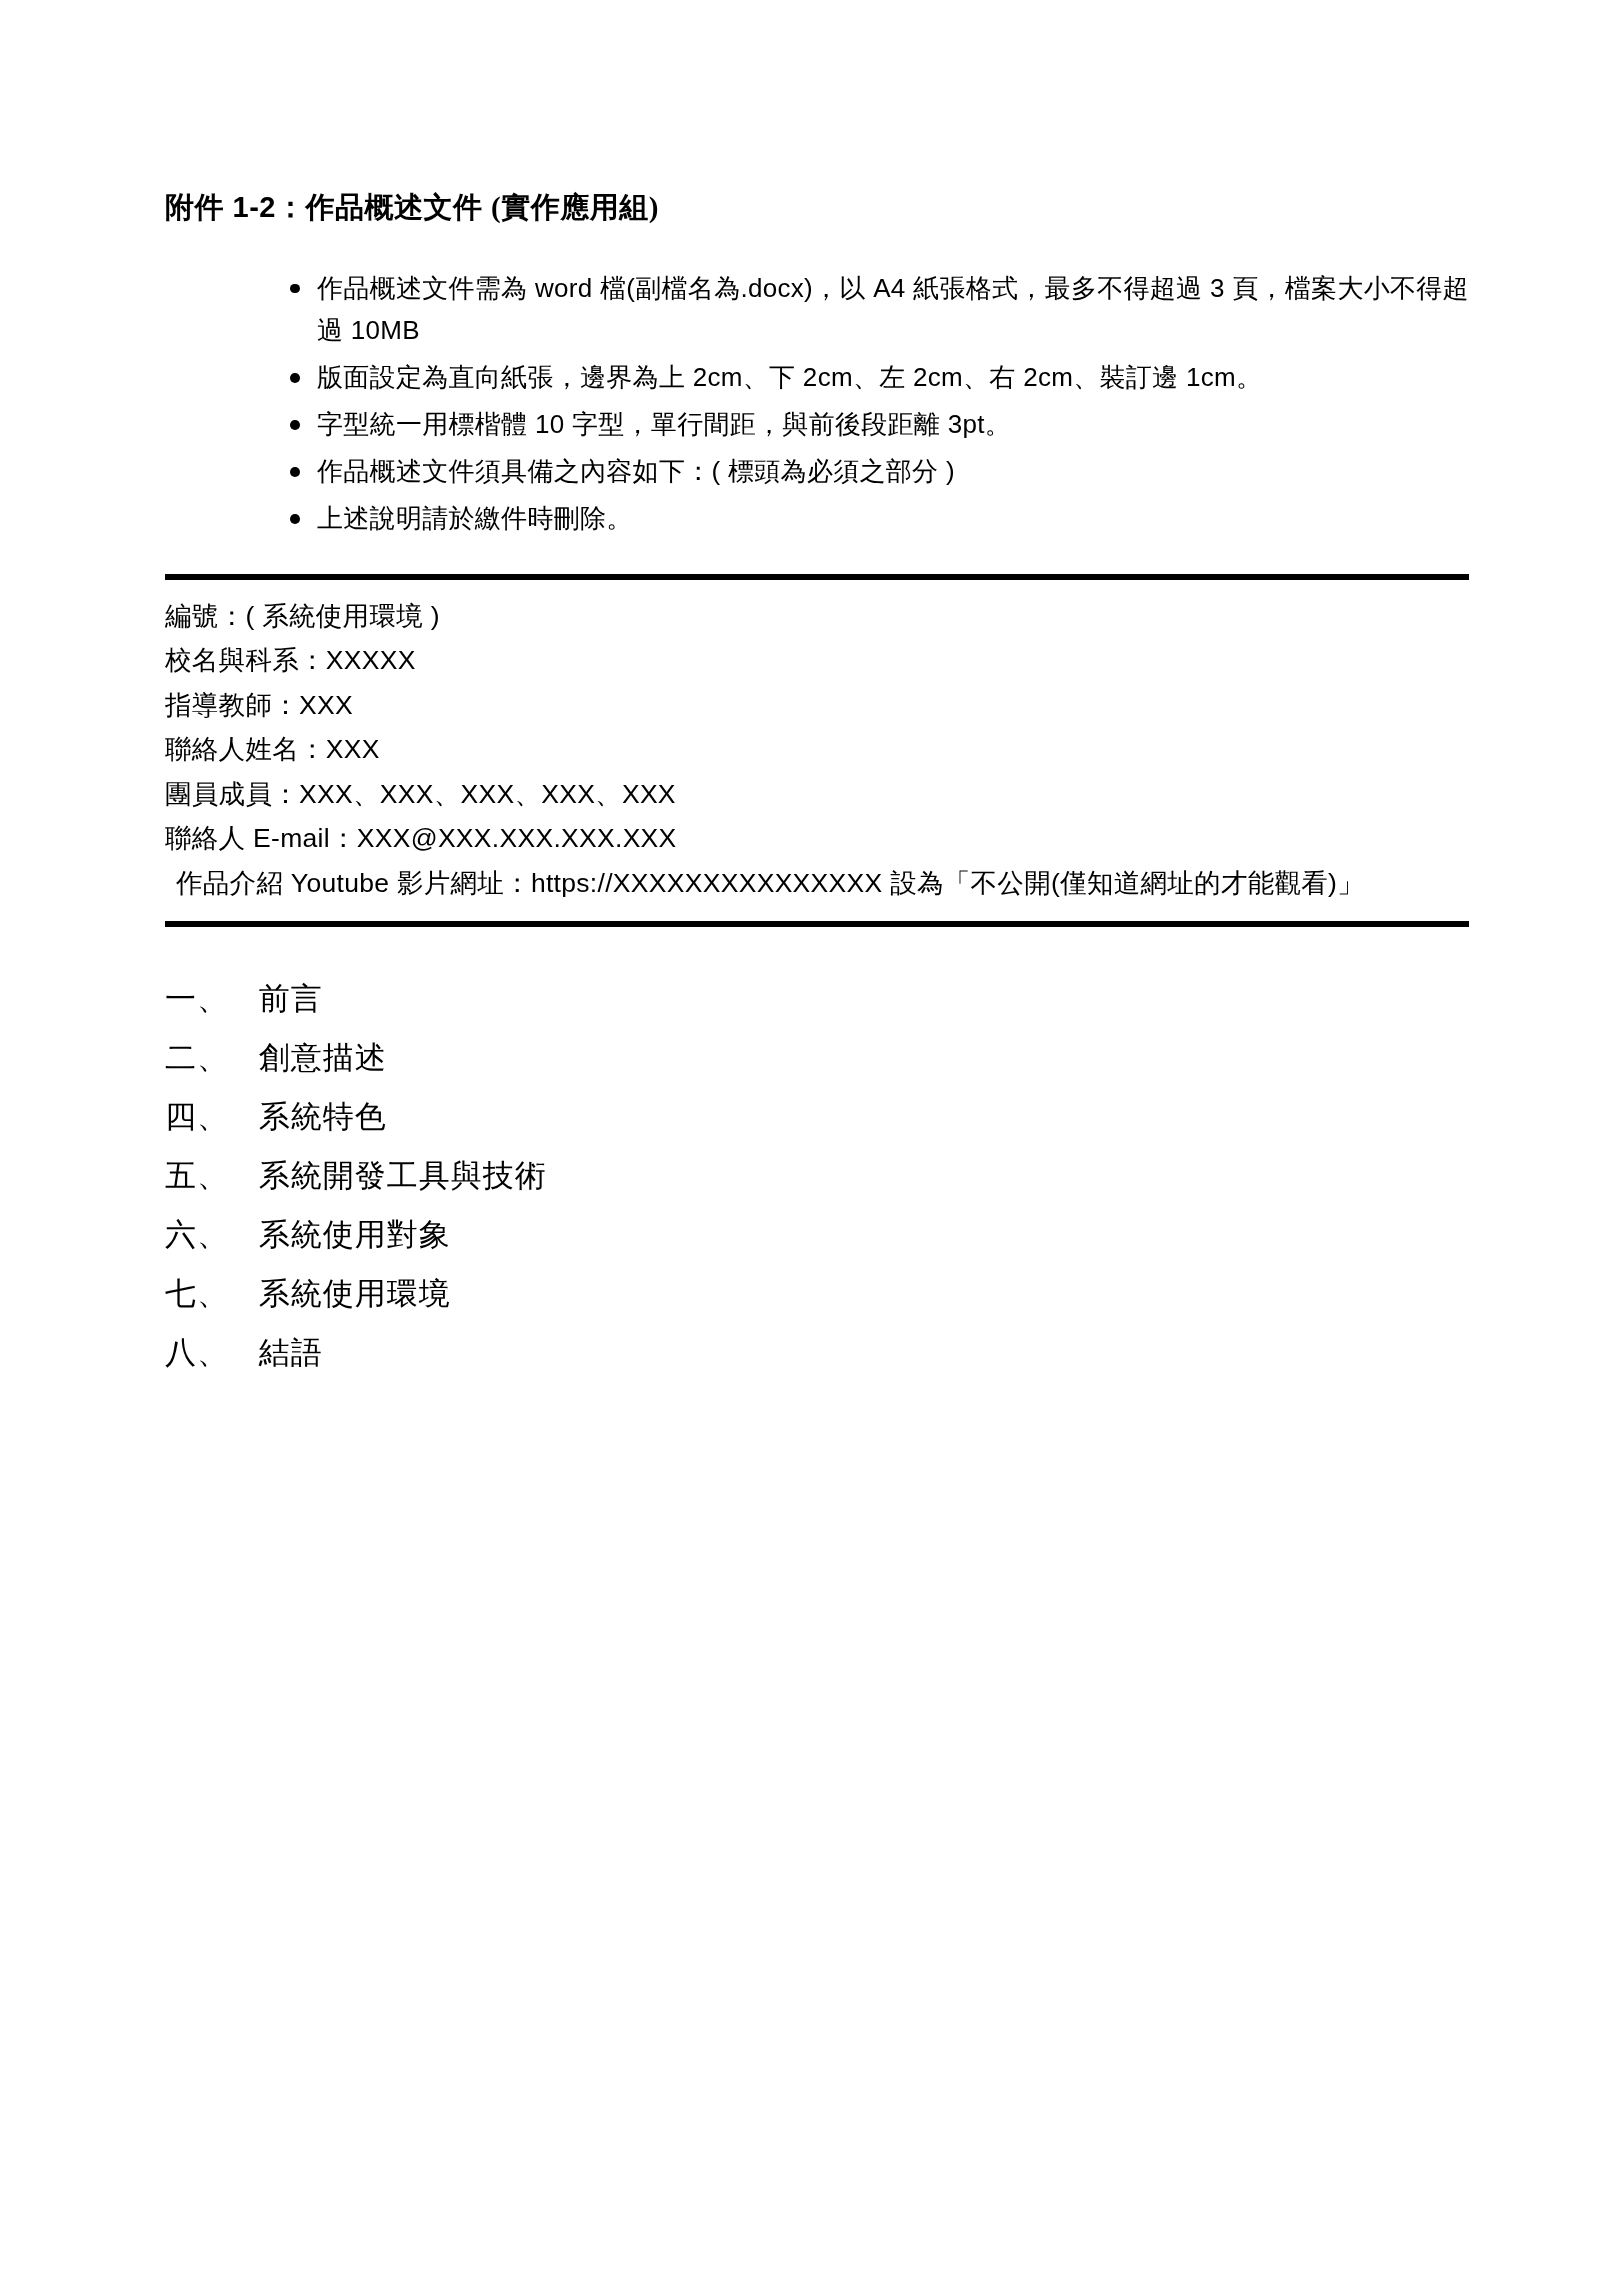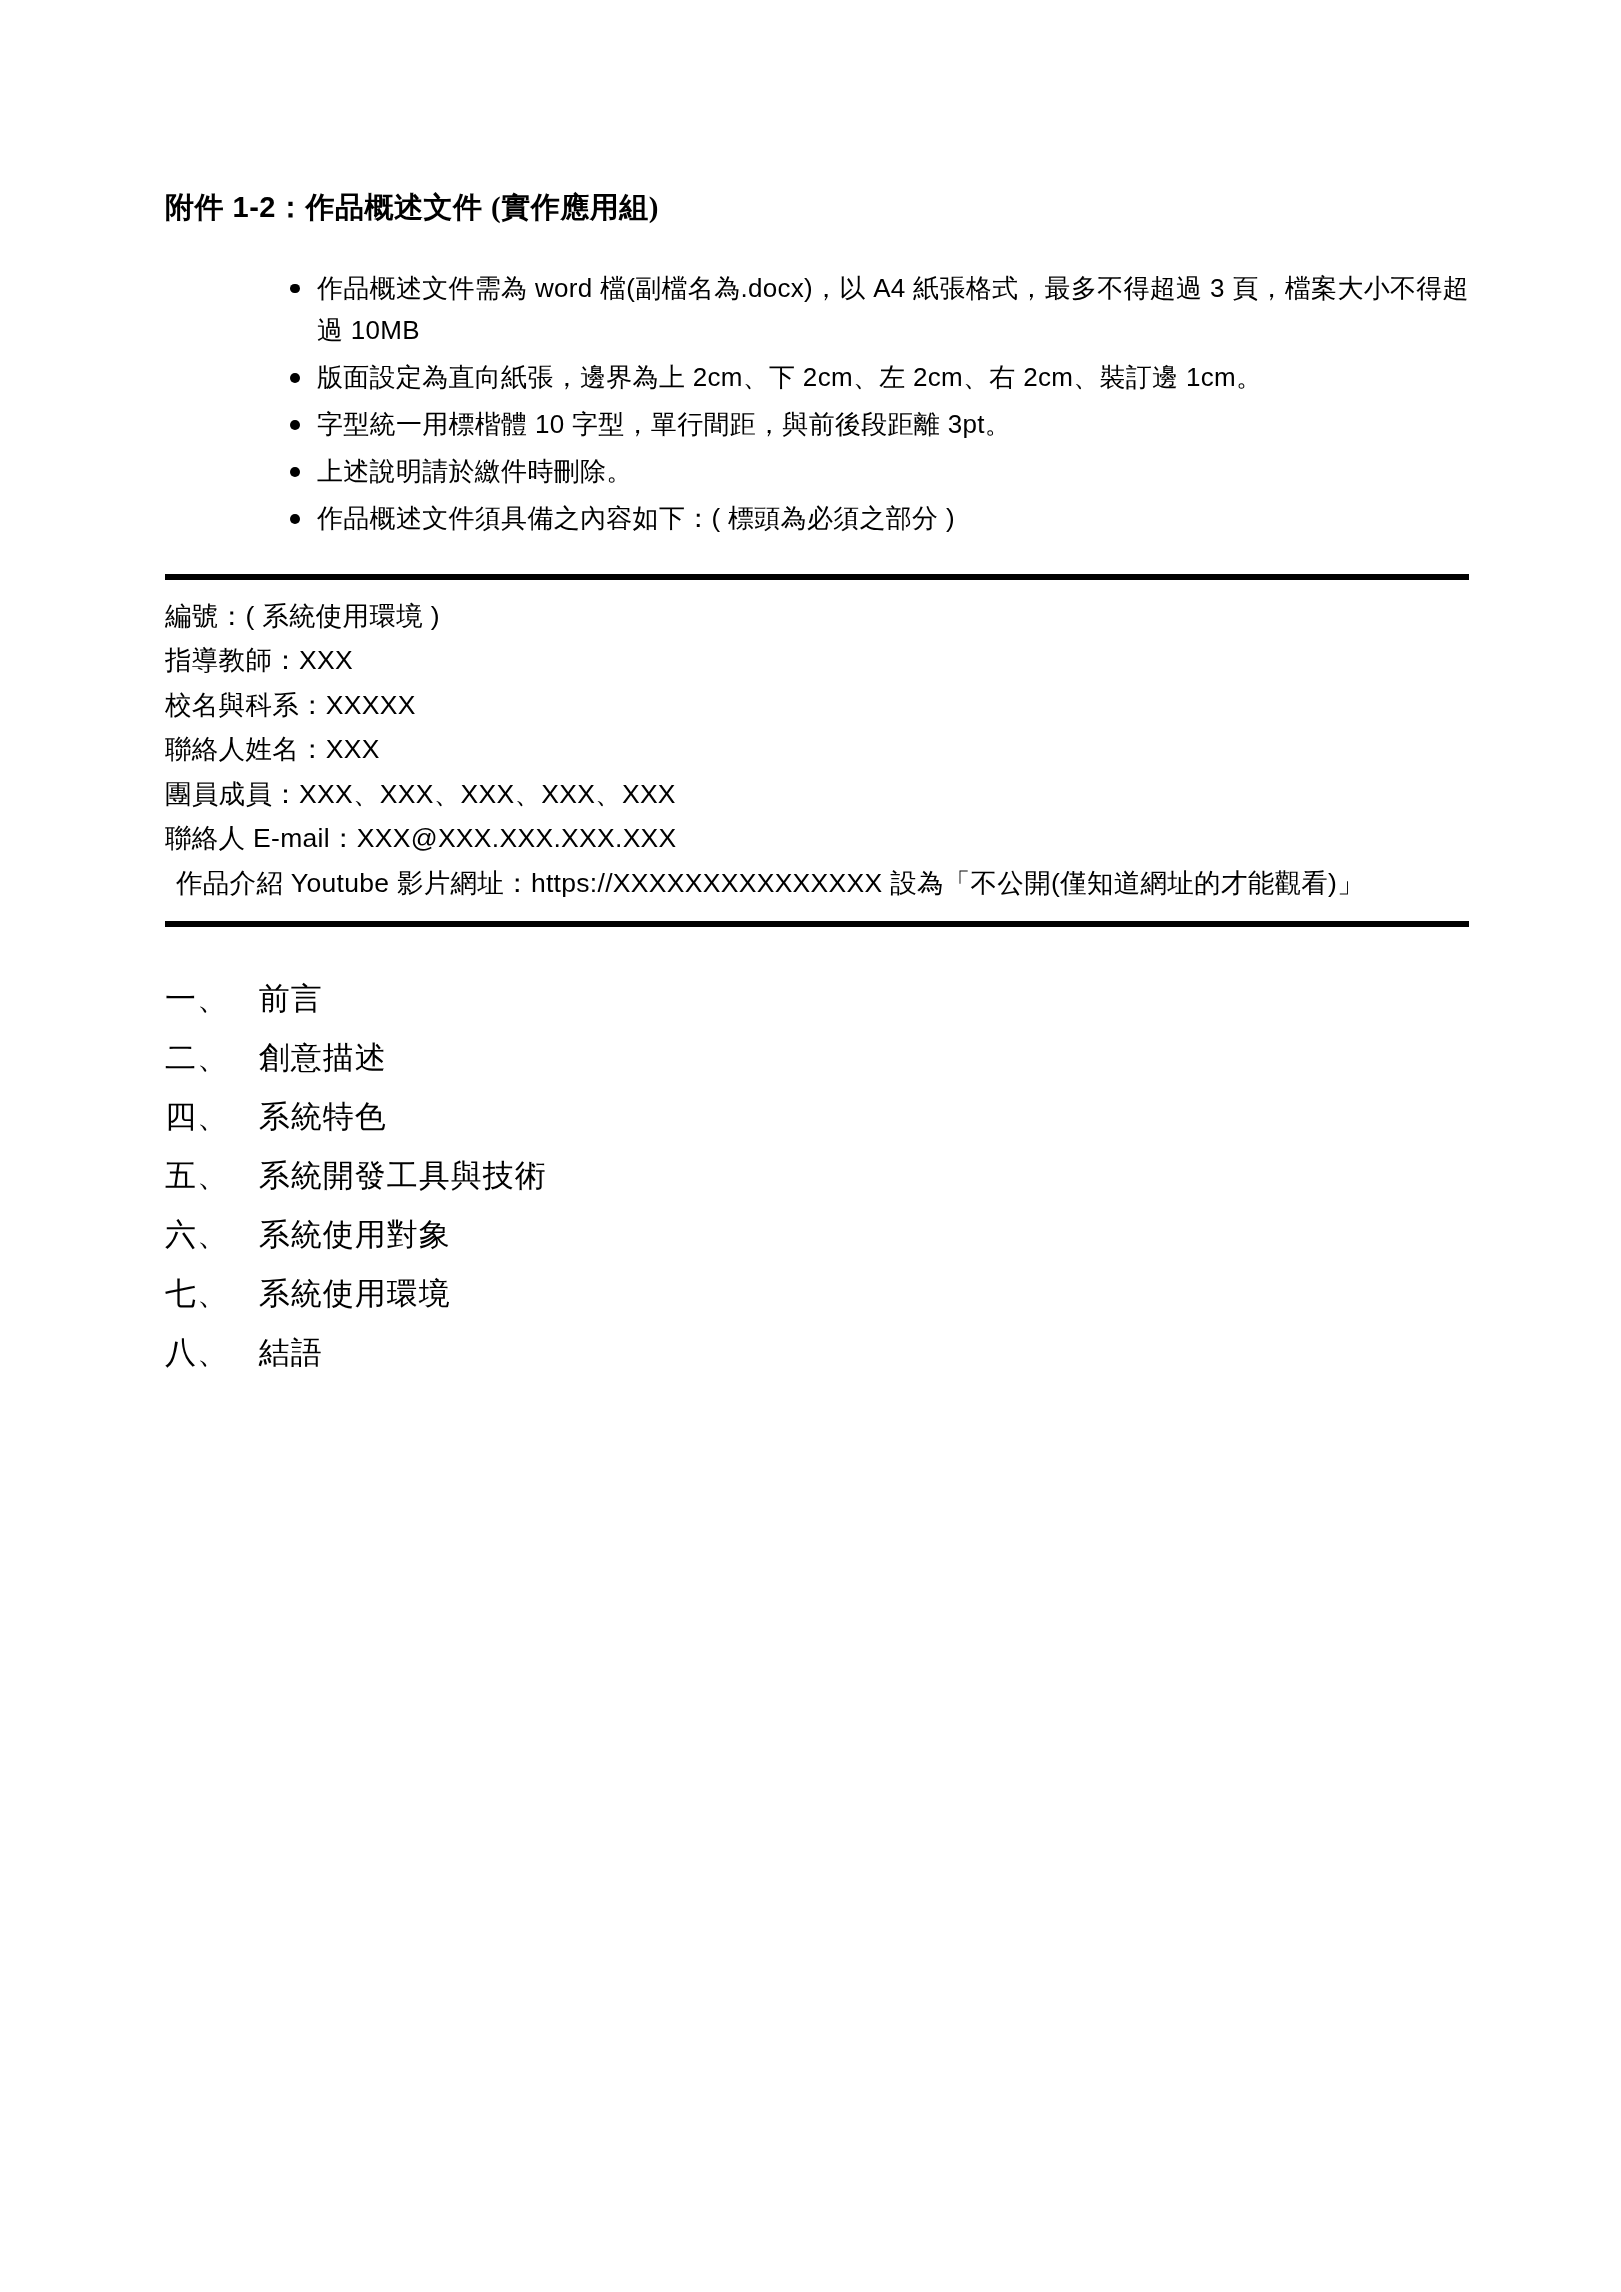--- a/index.html
+++ b/index.html
@@ -116,28 +116,28 @@
 
     <h1 class="doc-title">
       <span>附件 1-2：作品概述文件</span>
       <span class="en">(實作應用組)</span>
     </h1>
 
     <ul class="bullets">
       <li>作品概述文件需為 word 檔(副檔名為.docx)，以 A4 紙張格式，最多不得超過 3 頁，檔案大小不得超過 10MB</li>
       <li>版面設定為直向紙張，邊界為上 2cm、下 2cm、左 2cm、右 2cm、裝訂邊 1cm。</li>
       <li>字型統一用標楷體 10 字型，單行間距，與前後段距離 3pt。</li>
+      <li>作品概述文件須具備之內容如下：( 標頭為必須之部分 )</li>
       <li>上述說明請於繳件時刪除。</li>
-      <li>作品概述文件須具備之內容如下：( 標頭為必須之部分 )</li>
     </ul>
 
     <div class="info-block">
       <div class="line">編號：( 系統使用環境 )</div>
+      <div class="line">校名與科系：XXXXX</div>
       <div class="line">指導教師：XXX</div>
-      <div class="line">校名與科系：XXXXX</div>
       <div class="line">聯絡人姓名：XXX</div>
       <div class="line">團員成員：XXX、XXX、XXX、XXX、XXX</div>
       <div class="line">聯絡人 E-mail：XXX@XXX.XXX.XXX.XXX</div>
       <div class="line wrap">作品介紹 Youtube 影片網址：https://XXXXXXXXXXXXXXX 設為「不公開(僅知道網址的才能觀看)」</div>
     </div>
 
     <ol class="sections">
       <li>
         <span class="num">一、</span>
         <span>前言</span>

